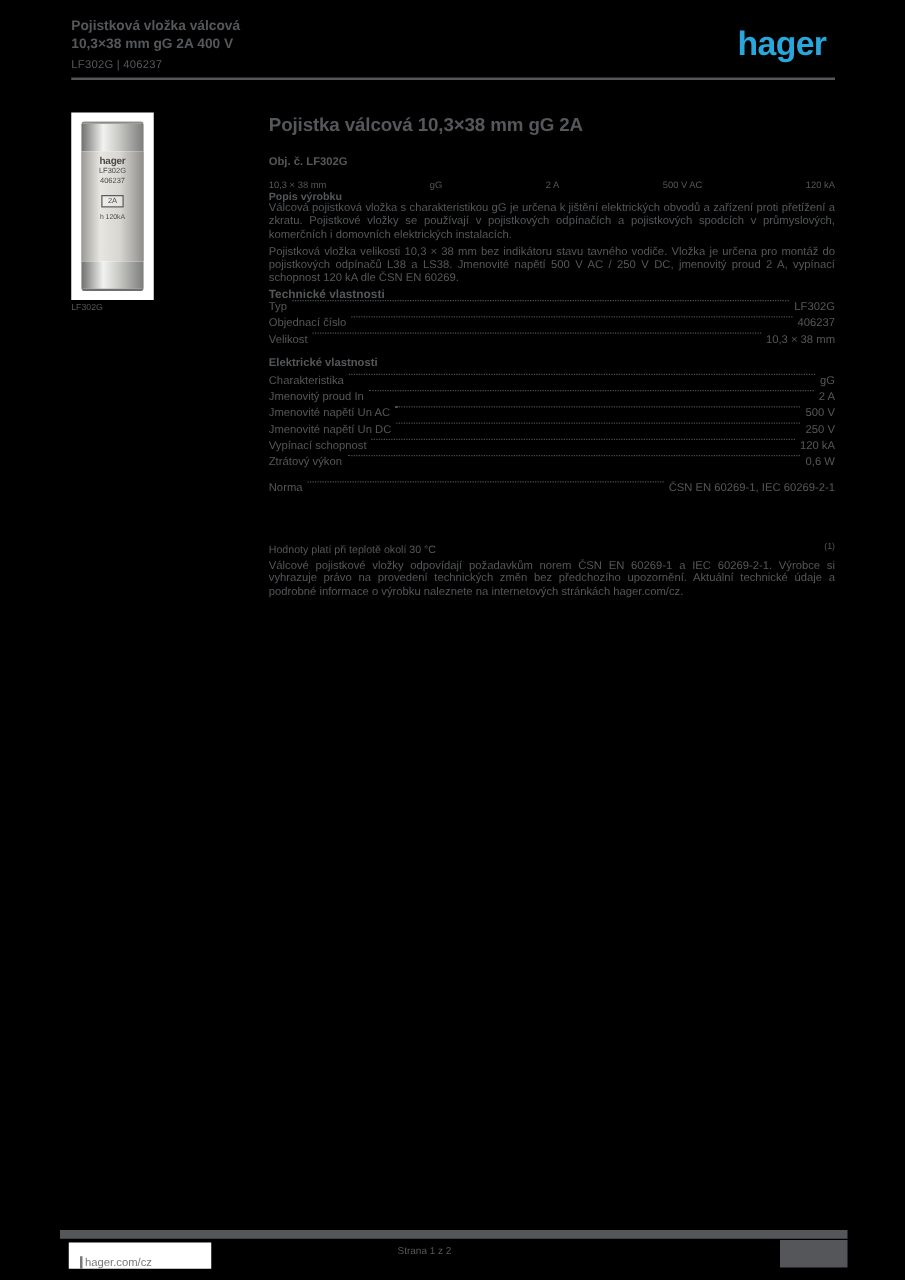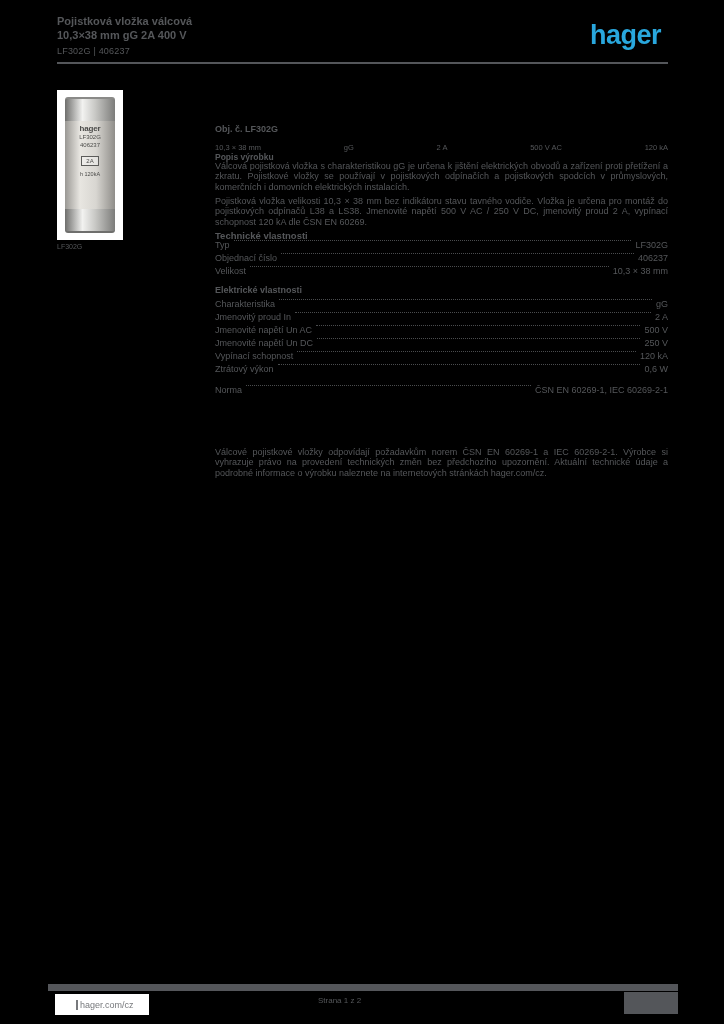--- a/index.html
+++ b/index.html
@@ -53,22 +53,22 @@
   .spec-row .leader { flex:1; border-bottom:1px dotted #4a4c4e; margin:0 4px 2px 4px; }
   .spec-sub { font-size:9px; font-weight:bold; height:10px; margin:6px 0 4px 0; }
   .gap-row  { margin-top:8px; }
   .notes-h  { top:327px; font-size:9px; }
   .note-intro { top:344px; font-size:8.5px; display:flex; justify-content:space-between; }
   .note-sup { font-size:7px; }
   .note-para { top:357px; }
 
   
   .f-bar   { left:48px;  top:984px; width:630px; height:7px; background:#54565a; }
-  .f-white { left:55px;  top:994px; width:94px; height:21px; background:#fff;
-             display:flex; align-items:center; padding-left:21px; }
+  .f-white { left:55px;  top:994px; width:114px; height:21px; background:#fff;
+             display:flex; align-items:flex-end; padding-left:9px; }
   .f-mark  { width:2px; height:10px; background:#77797c; margin-right:2px; }
   .f-site  { font-size:9px; color:#77797c; }
   .f-center{ left:318px; top:996px; font-size:8px; }
   .f-block { left:624px; top:992px; width:54px; height:22px; background:#54565a; }
 </style>
 </head>
 <body>
 
 <div class="abs hdr-title">Pojistková vložka válcová 10,3×38 mm gG 2A 400 V</div>
 <div class="abs hdr-ref">LF302G | 406237</div>
@@ -84,20 +84,21 @@
       <div class="fuse-code">406237</div>
       <div><span class="fuse-amp">2A</span></div>
       <div class="fuse-brk">h 120kA</div>
     </div>
     <div class="cap cap-bot"></div>
   </div>
 </div>
 <div class="abs photo-caption">LF302G</div>
 
 <div class="abs main">
+  <div class="h1">Pojistka válcová 10,3×38 mm gG 2A</div>
   <div class="refline">Obj. č. LF302G</div>
 
   <div class="metarow">
     <span>10,3 × 38 mm</span>
     <span>gG</span>
     <span>2 A</span>
     <span>500 V AC</span>
     <span>120 kA</span>
   </div>
 
@@ -156,20 +157,24 @@
         <span class="leader"></span>
         <span>0,6 W</span>
     </div>
     <div class="spec-row gap-row">
       <span>Norma</span>
         <span class="leader"></span>
         <span>ČSN EN 60269-1, IEC 60269-2-1</span>
     </div>
   </div>
 
+  <div class="note-intro">
+    <span>Hodnoty platí při teplotě okolí 30 °C</span>
+    <span class="note-sup">(1)</span>
+  </div>
   <div class="para note-para">Válcové pojistkové vložky odpovídají požadavkům norem ČSN EN 60269-1 a IEC 60269-2-1. Výrobce si vyhrazuje právo na provedení technických změn bez předchozího upozornění. Aktuální technické údaje a podrobné informace o výrobku naleznete na internetových stránkách hager.com/cz.</div>
 </div>
 
 <div class="abs f-bar"></div>
 <div class="abs f-white">
   <span class="f-mark"></span>
   <span class="f-site">hager.com/cz</span>
 </div>
 <div class="abs f-center">Strana 1 z 2</div>
 <div class="abs f-block"></div>

